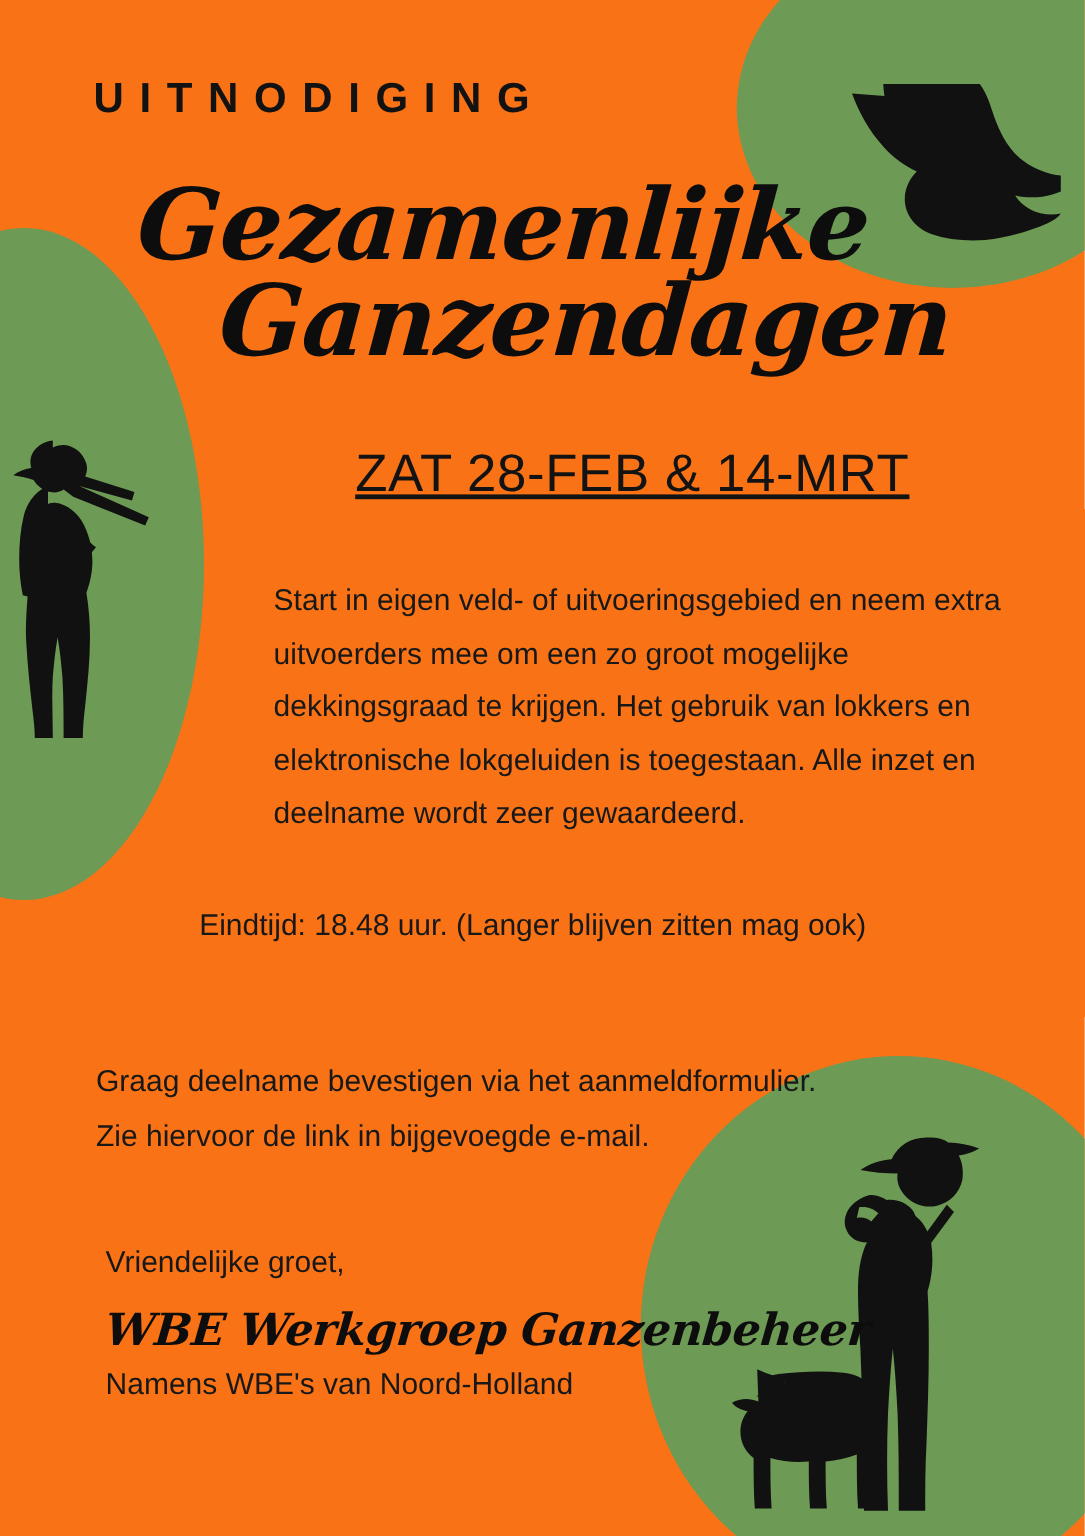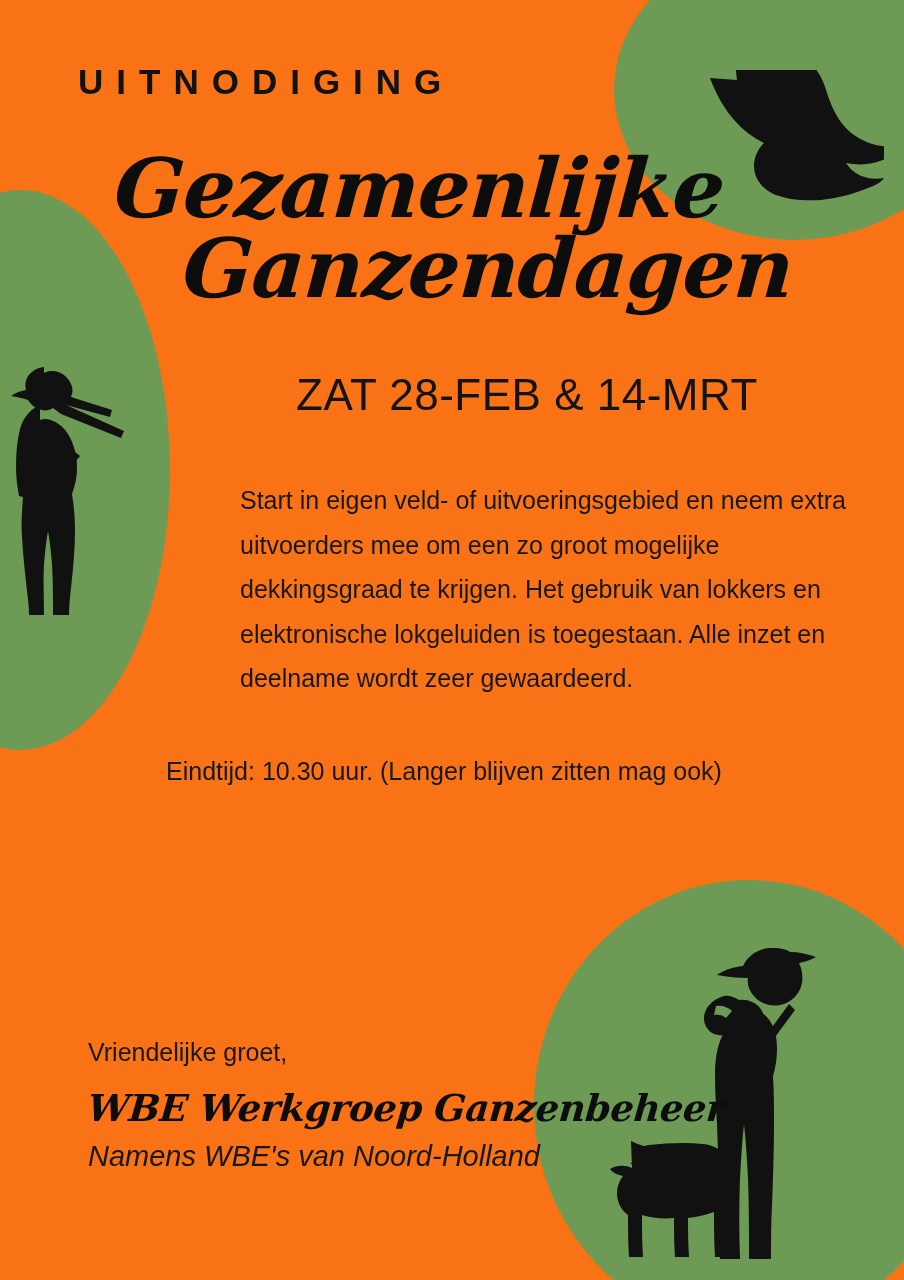--- a/index.html
+++ b/index.html
@@ -81,25 +81,26 @@
   .title-line.second { margin-left: 74px; }
 
   .dateline {
     position: absolute;
     left: 296px;
     top: 370px;
     font-size: 44px;
     font-weight: 400;
     letter-spacing: 0.5px;
     color: #131313;
+    text-decoration: underline;
   }
 
   .body-paragraph {
     position: absolute;
-    left: 240px;
+    left: 228px;
     top: 478px;
     width: 612px;
     font-size: 25px;
     line-height: 1.78;
     color: #181818;
   }
 
   .times {
     position: absolute;
     left: 166px;
@@ -137,23 +138,22 @@
     font-style: italic;
     font-weight: 700;
     font-size: 37px;
     letter-spacing: -0.5px;
     color: #0d0d0d;
     transform: skewX(-5deg);
     transform-origin: left center;
   }
   .closing-sub {
     margin-top: 10px;
-    font-size: 29px;
-    color: #181818;
-    font-style: italic;
+    font-size: 25px;
+    color: #181818;
   }
 </style>
 </head>
 <body>
 
 <div class="poster">
 
   <div class="blob blob-topright"></div>
   <div class="blob blob-left"></div>
   <div class="blob blob-bottomright"></div>
@@ -187,23 +187,27 @@
   <div class="title">
     <span class="title-line first">Gezamenlijke</span>
     <span class="title-line second">Ganzendagen</span>
   </div>
 
   <div class="dateline">ZAT 28-FEB &amp; 14-MRT</div>
 
   <div class="body-paragraph">Start in eigen veld- of uitvoeringsgebied en neem extra uitvoerders mee om een zo groot mogelijke dekkingsgraad te krijgen. Het gebruik van lokkers en elektronische lokgeluiden is toegestaan. Alle inzet en deelname wordt zeer gewaardeerd.</div>
 
   <div class="times">
-    <div>Eindtijd: 10.30 uur. (Langer blijven zitten mag ook)</div>
-  </div>
-
+    <div>Eindtijd: 18.48 uur. (Langer blijven zitten mag ook)</div>
+  </div>
+
+  <div class="signup">
+    <div>Graag deelname bevestigen via het aanmeldformulier.</div>
+    <div>Zie hiervoor de link in bijgevoegde e-mail.</div>
+  </div>
 
   <div class="closing">
     <div class="closing-greeting">Vriendelijke groet,</div>
     <div class="closing-signature">WBE Werkgroep Ganzenbeheer</div>
     <div class="closing-sub">Namens WBE's van Noord-Holland</div>
   </div>
 
 </div>
 
 </body></html>

